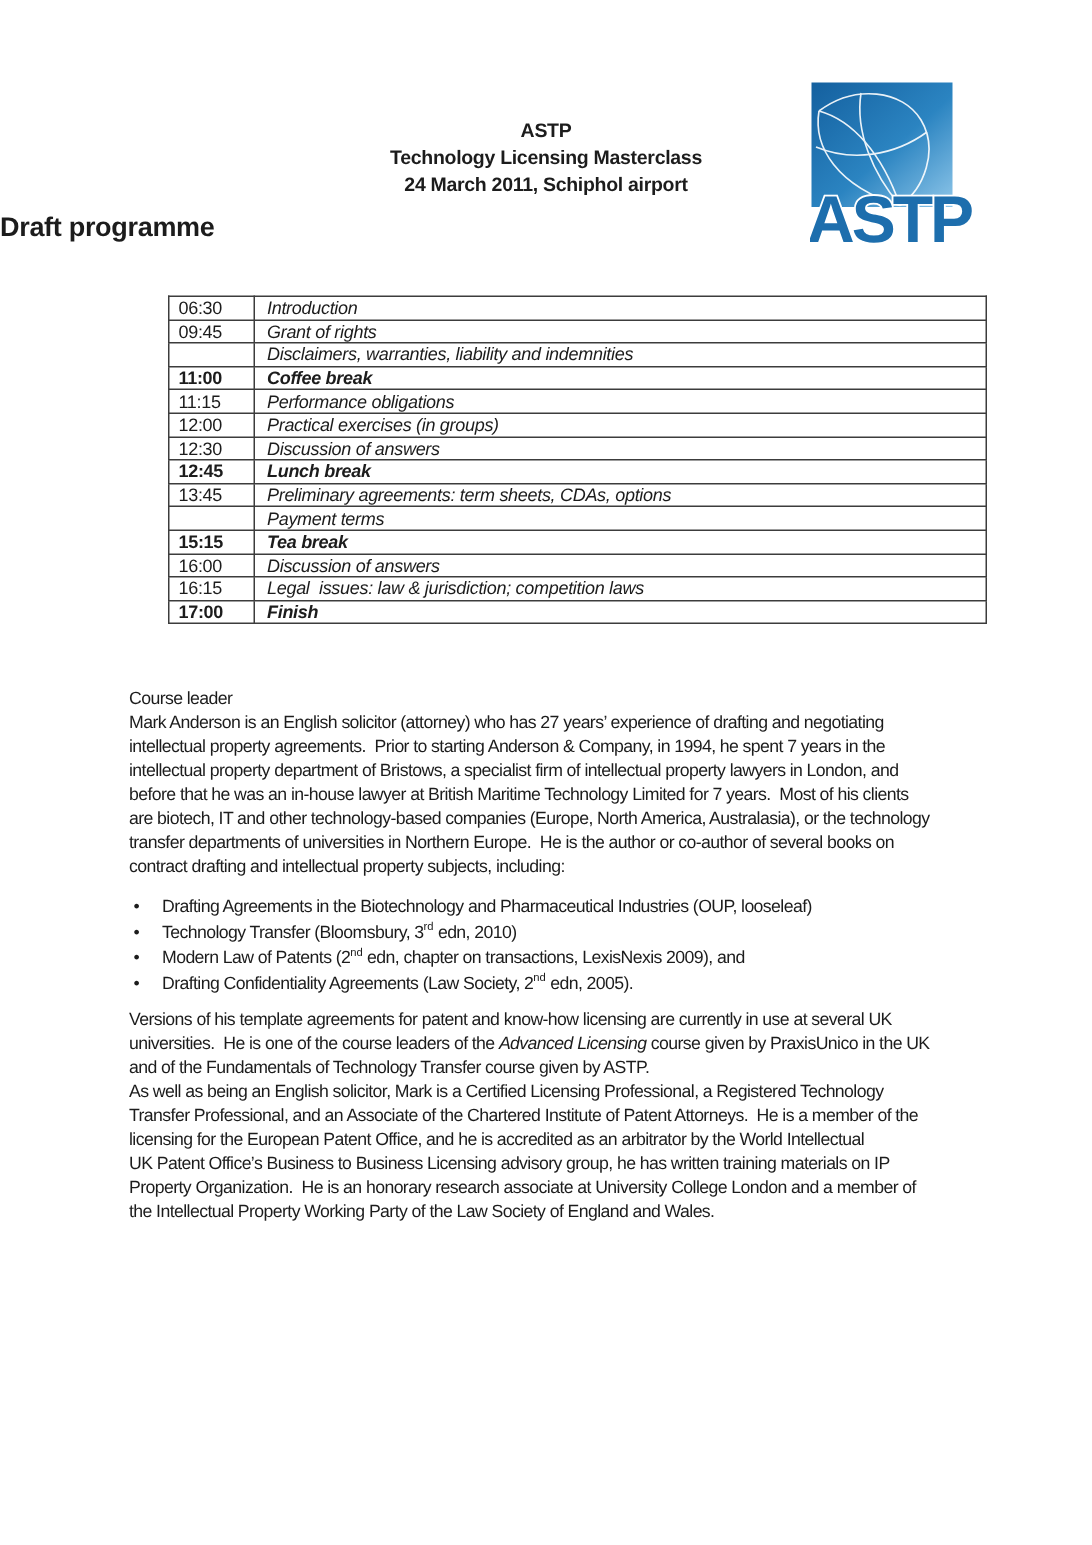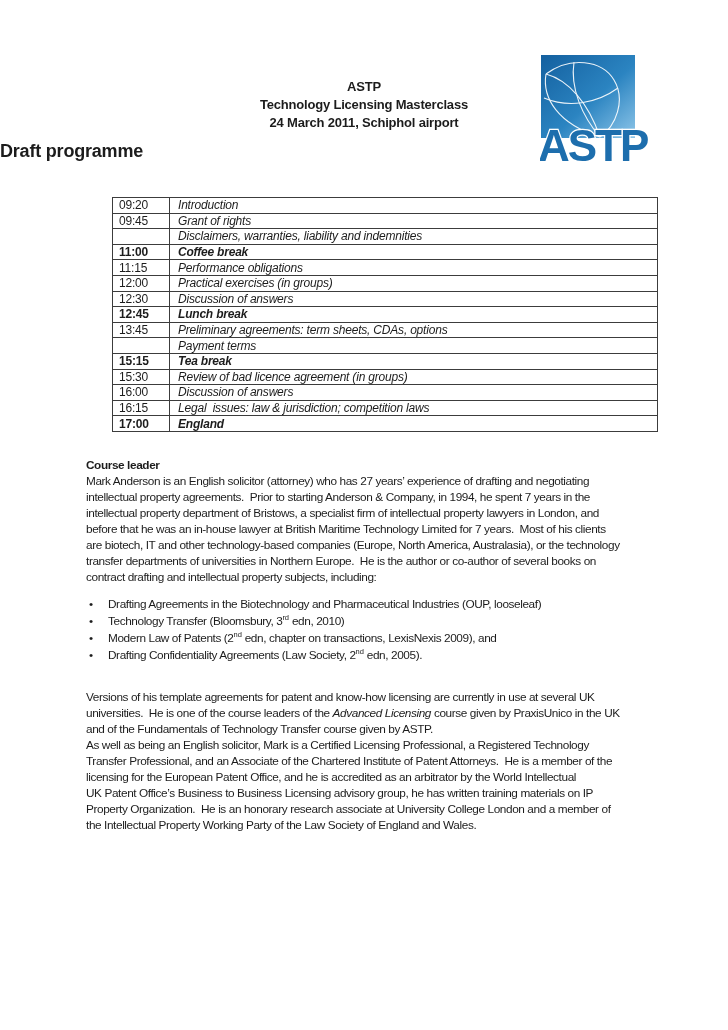--- a/index.html
+++ b/index.html
@@ -21,26 +21,26 @@
   table.schedule td{border:1px solid #3c3c3c;height:14.6px;font-size:12px;
                     line-height:14px;letter-spacing:-0.2px;padding:0 5px 0 6px;
                     white-space:pre;overflow:hidden;vertical-align:middle;}
   table.schedule td.time{width:45px;}
   table.schedule td.act{padding-left:8px;font-style:italic;}
   table.schedule tr.bold td{font-weight:700;}
 
   
   .content{position:absolute;left:86px;top:457px;width:580px;
            font-size:11.8px;letter-spacing:-0.4px;}
-  .content .h{font-weight:700;line-height:16px;height:16px;}
+  .content .h{font-weight:400;line-height:16px;height:16px;}
   .para .tline{height:16px;line-height:16px;white-space:pre;}
   ul.books{list-style:none;margin:11px 0 0 0;padding:0;}
   ul.books li{position:relative;padding-left:22px;height:17px;line-height:17px;white-space:pre;}
   ul.books li::before{content:"\2022";position:absolute;left:3px;top:0;}
-  .p2{margin-top:25px;}
+  .p2{margin-top:7px;}
   .p3{margin-top:0;}
   sup{font-size:7.5px;letter-spacing:0;vertical-align:super;line-height:0;}
   em{font-style:italic;}
 </style>
 </head>
 <body>
 
 <div class="page">
 
   <div class="doc-header">
@@ -68,21 +68,21 @@
         <path d="M34 8 C 30 34 42 62 60 83"></path>
         <path d="M4 44 C 28 54 56 50 78 34"></path>
       </g>
       <text x="-2" y="107" font-size="44" font-weight="bold" fill="#1d6ead" stroke="#ffffff" stroke-width="2.4" paint-order="stroke" letter-spacing="-2" style="font-family:'Liberation Sans',sans-serif">ASTP</text>
     </svg>
   </div>
 
   <table class="schedule">
     <tbody>
         <tr>
-          <td class="time">09:20</td>
+          <td class="time">06:30</td>
           <td class="act">Introduction</td>
         </tr>
         <tr>
           <td class="time">09:45</td>
           <td class="act">Grant of rights</td>
         </tr>
         <tr>
           <td class="time"></td>
           <td class="act">Disclaimers, warranties, liability and indemnities</td>
         </tr>
@@ -112,34 +112,30 @@
         </tr>
         <tr>
           <td class="time"></td>
           <td class="act">Payment terms</td>
         </tr>
         <tr class="bold">
           <td class="time">15:15</td>
           <td class="act">Tea break</td>
         </tr>
         <tr>
-          <td class="time">15:30</td>
-          <td class="act">Review of bad licence agreement (in groups)</td>
-        </tr>
-        <tr>
           <td class="time">16:00</td>
           <td class="act">Discussion of answers</td>
         </tr>
         <tr>
           <td class="time">16:15</td>
           <td class="act">Legal  issues: law &amp; jurisdiction; competition laws</td>
         </tr>
         <tr class="bold">
           <td class="time">17:00</td>
-          <td class="act">England</td>
+          <td class="act">Finish</td>
         </tr>
       </tbody>
   </table>
 
   <section class="content">
     <div class="h">Course leader</div>
     <div class="para">
         <div class="tline"><span>Mark Anderson is an English solicitor (attorney) who has 27 years’ experience of drafting and negotiating</span></div>
         <div class="tline"><span>intellectual property agreements.  Prior to starting Anderson &amp; Company, in 1994, he spent 7 years in the</span></div>
         <div class="tline"><span>intellectual property department of Bristows, a specialist firm of intellectual property lawyers in London, and</span></div>

